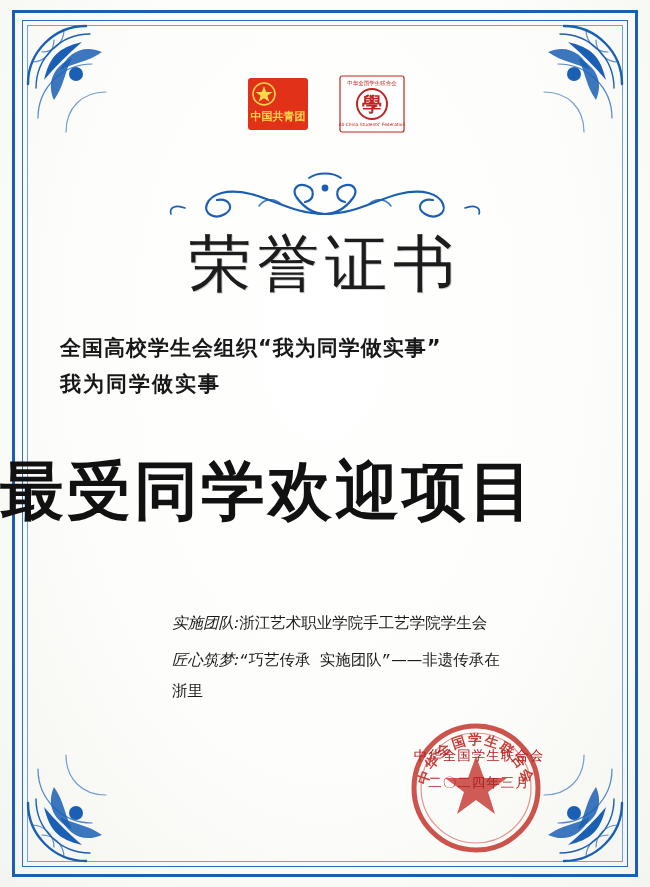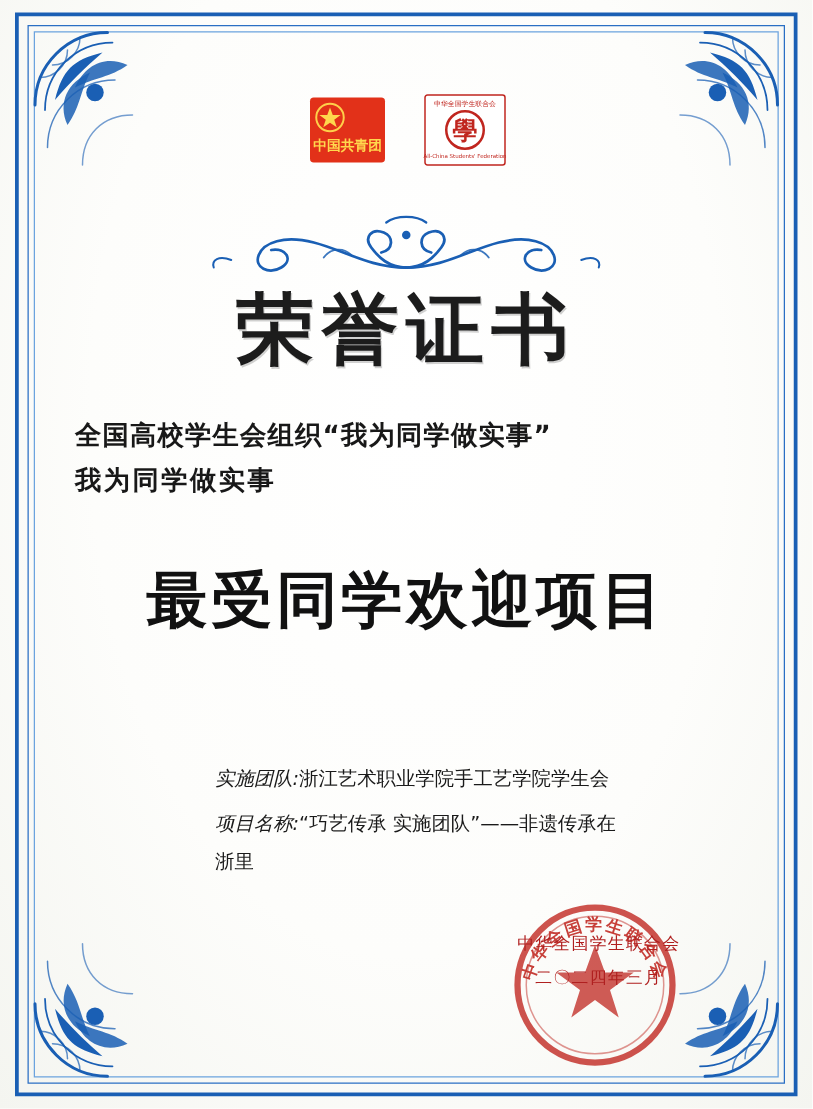--- a/index.html
+++ b/index.html
@@ -97,21 +97,21 @@
   .flourish svg { width: 100%; height: 100%; display: block; }
 
   
   .main-title {
     position: absolute;
     top: 222px;
     left: 0;
     right: 0;
     text-align: center;
     font-family: "DejaVu Serif", "Liberation Serif", serif;
-    font-weight: bold;
+    font-weight: normal;
     font-size: 62px;
     letter-spacing: 6px;
     color: #1c1c1c;
     text-shadow: 1px 1px 0 rgba(0,0,0,0.18);
   }
 
   
   .subtitle {
     position: absolute;
     top: 330px;
@@ -125,24 +125,24 @@
     color: #181818;
   }
   .subtitle-line2 { letter-spacing: 2px; }
 
   
   .award-name {
     position: absolute;
     top: 448px;
     left: 0;
     right: 0;
-    text-align: center;
+    text-align: left;
     font-family: "DejaVu Serif", "Liberation Serif", serif;
     font-weight: bold;
-    font-size: 49px;
+    font-size: 64px;
     letter-spacing: 3px;
     color: #111111;
   }
 
   
   .details {
     position: absolute;
     top: 608px;
     left: 172px;
     width: 330px;
@@ -154,20 +154,21 @@
   .detail-row {
     display: block;
     margin-bottom: 6px;
   }
   .detail-label {
     white-space: nowrap;
     font-style: italic;
   }
   .detail-value {
     word-break: break-all;
+    font-family: Liberation Mono, monospace;
   }
 
   
   .seal {
     position: absolute;
     left: 400px;
     top: 712px;
     width: 152px;
     height: 152px;
     opacity: 0.88;
@@ -301,21 +302,21 @@
     <div class="subtitle-line2">我为同学做实事</div>
   </div>
 
   <div class="award-name">最受同学欢迎项目</div>
 
   <div class="details">
     <div class="detail-row team">
       <span class="detail-label">实施团队:</span><span class="detail-value">浙江艺术职业学院手工艺学院学生会</span>
     </div>
     <div class="detail-row project">
-      <span class="detail-label">项目名称:</span><span class="detail-value">“巧艺传承 实施团队”</span><span class="dash">——</span><span class="detail-value">非遗传承在浙里</span>
+      <span class="detail-label">匠心筑梦:</span><span class="detail-value">“巧艺传承 实施团队”</span><span class="dash">——</span><span class="detail-value">非遗传承在浙里</span>
     </div>
   </div>
 
   <div class="seal">
     <svg viewBox="0 0 152 152">
       <circle cx="76" cy="76" r="62" fill="none" stroke="#c0261f" stroke-width="5" opacity="0.9"></circle>
       <circle cx="76" cy="76" r="55" fill="none" stroke="#c0261f" stroke-width="1.2" opacity="0.55"></circle>
       <polygon points="76,44 84,66 107,66 88,80 95,102 76,88 57,102 64,80 45,66 68,66" fill="#c0261f" opacity="0.85"></polygon>
       <path id="sealArc" d="M 26 82 A 50 50 0 0 1 126 82" fill="none"></path>
       <text font-family="DejaVu Sans, sans-serif" font-size="13.5" fill="#c0261f" font-weight="bold" letter-spacing="2">

